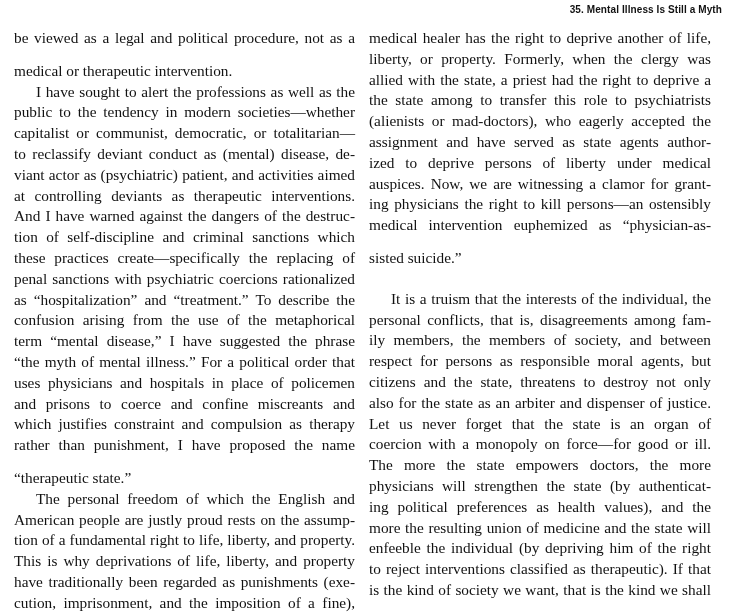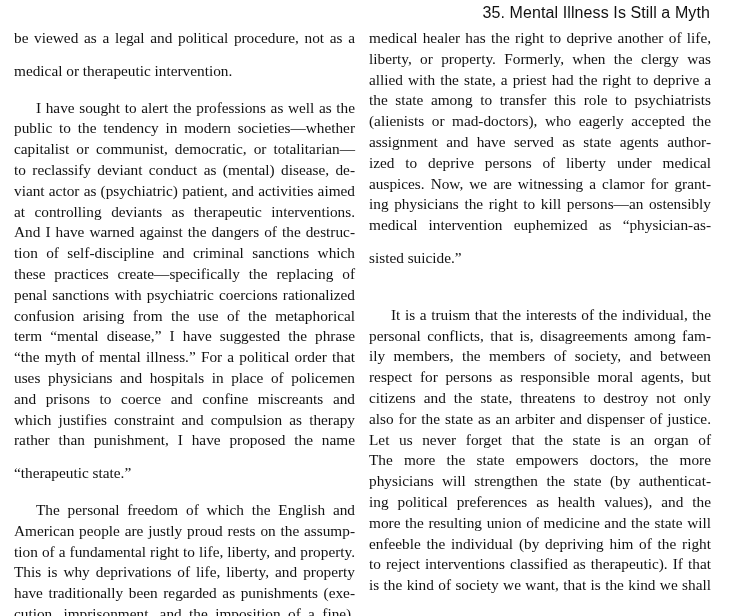--- a/index.html
+++ b/index.html
@@ -1,51 +1,52 @@
 <!DOCTYPE html>
 <html><head>
 <meta charset="utf-8">
 <style>
   html, body { margin:0; padding:0; background:#ffffff; }
   body { width:736px; height:616px; position:relative; overflow:hidden; color:#111; }
   .header {
-    position:absolute; right:26px; top:4px;
-    font-family:"Liberation Sans", sans-serif; font-weight:normal; font-size:16px;
+    position:absolute; right:14px; top:4px;
+    font-family:"Liberation Sans", sans-serif; font-weight:bold; font-size:10px;
     letter-spacing:0.1px;
   }
   .col {
     position:absolute; top:28px; width:341px;
     font-family:"Liberation Serif", serif; font-size:15.3px; line-height:20.8px;
     text-align:justify; text-align-last:auto;
   }
   .col.left { left:14px; }
   .col.right { left:369px; width:342px; }
   .line { display:block; white-space:nowrap; text-align:justify; text-align-last:justify; height:20.8px; }
   .line.last { text-align-last:left;margin-top:12px; }
-  .indent { padding-left:22px;margin-top:16px; }
+  .indent { padding-left:22px; }
   .gap { height:20px; }
 </style>
 </head>
 <body>
 
 <div class="header">35. Mental Illness Is Still a Myth</div>
 
 <div class="col left" id="left-col">
     <span class="line"><span>be viewed as a legal and political procedure, not as a</span></span>
     <span class="line last"><span>medical or therapeutic intervention.</span></span>
     <span class="line indent"><span>I have sought to alert the professions as well as the</span></span>
     <span class="line"><span>public to the tendency in modern societies—whether</span></span>
     <span class="line"><span>capitalist or communist, democratic, or totalitarian—</span></span>
     <span class="line"><span>to reclassify deviant conduct as (mental) disease, de-</span></span>
     <span class="line"><span>viant actor as (psychiatric) patient, and activities aimed</span></span>
     <span class="line"><span>at controlling deviants as therapeutic interventions.</span></span>
     <span class="line"><span>And I have warned against the dangers of the destruc-</span></span>
     <span class="line"><span>tion of  self-discipline  and criminal sanctions which</span></span>
     <span class="line"><span>these practices create—specifically the replacing of</span></span>
     <span class="line"><span>penal sanctions with psychiatric coercions rationalized</span></span>
+    <span class="line"><span>as “hospitalization” and “treatment.” To describe the</span></span>
     <span class="line"><span>confusion arising from the use of the metaphorical</span></span>
     <span class="line"><span>term “mental disease,” I have suggested the phrase</span></span>
     <span class="line"><span>“the myth of mental illness.” For a political order that</span></span>
     <span class="line"><span>uses physicians and hospitals in place of policemen</span></span>
     <span class="line"><span>and prisons to coerce and confine miscreants and</span></span>
     <span class="line"><span>which justifies constraint and compulsion as therapy</span></span>
     <span class="line"><span>rather than punishment, I have proposed the name</span></span>
     <span class="line last"><span>“therapeutic state.”</span></span>
     <span class="line indent"><span>The personal freedom of which the English and</span></span>
     <span class="line"><span>American people are justly proud rests on the assump-</span></span>
@@ -72,20 +73,21 @@
     </div>
   <div class="gap"></div>
   <div id="rp2">
       <span class="line indent"><span>It is a truism that the interests of the individual, the</span></span>
       <span class="line"><span>personal conflicts, that is, disagreements among fam-</span></span>
       <span class="line"><span>ily members, the members of society, and between</span></span>
       <span class="line"><span>respect for persons as responsible moral agents, but</span></span>
       <span class="line"><span>citizens and the state, threatens to destroy not only</span></span>
       <span class="line"><span>also for the state as an arbiter and dispenser of justice.</span></span>
       <span class="line"><span>Let us never forget that the state is an organ of</span></span>
+      <span class="line"><span>coercion with a monopoly on force—for good or ill.</span></span>
       <span class="line"><span>The more the state empowers doctors, the more</span></span>
       <span class="line"><span>physicians will strengthen the state (by authenticat-</span></span>
       <span class="line"><span>ing political preferences as health values), and the</span></span>
       <span class="line"><span>more the resulting union of medicine and the state will</span></span>
       <span class="line"><span>enfeeble the individual (by depriving him of the right</span></span>
       <span class="line"><span>to reject interventions classified as therapeutic). If that</span></span>
       <span class="line"><span>is the kind of society we want, that is the kind we shall</span></span>
     </div>
 </div>
 

